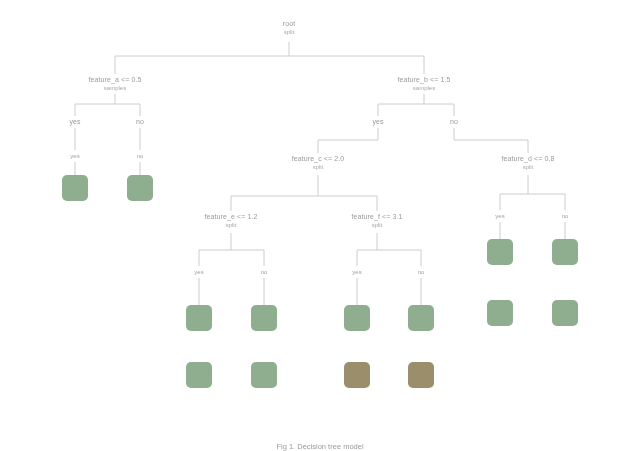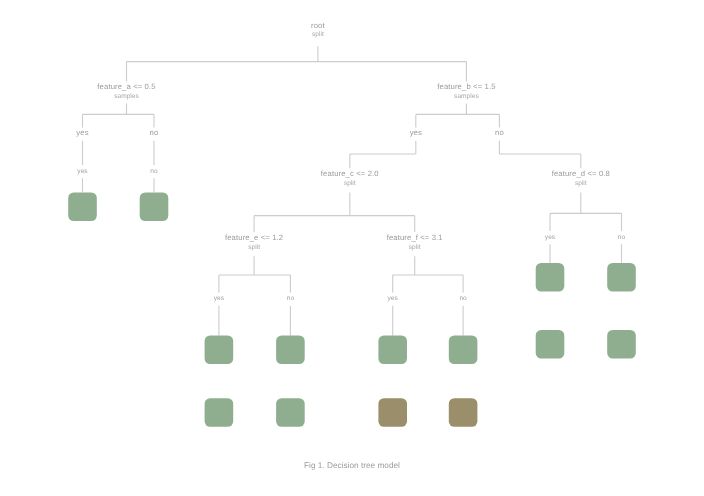--- a/index.html
+++ b/index.html
@@ -194,14 +194,14 @@
       <div class="node" style="left: 264px; top: 375px;">
         <div class="leaf-box" style="background: rgb(143, 174, 143);"></div>
       </div>
       <div class="node" style="left: 357px; top: 375px;">
         <div class="leaf-box" style="background: rgb(154, 143, 106);"></div>
       </div>
       <div class="node" style="left: 421px; top: 375px;">
         <div class="leaf-box" style="background: rgb(154, 143, 106);"></div>
       </div>
     </div>
-  <div class="caption" style="top:418px">Fig 1. Decision tree model</div>
+  <div class="caption" style="top:442px">Fig 1. Decision tree model</div>
 </div>
 
 </body></html>

